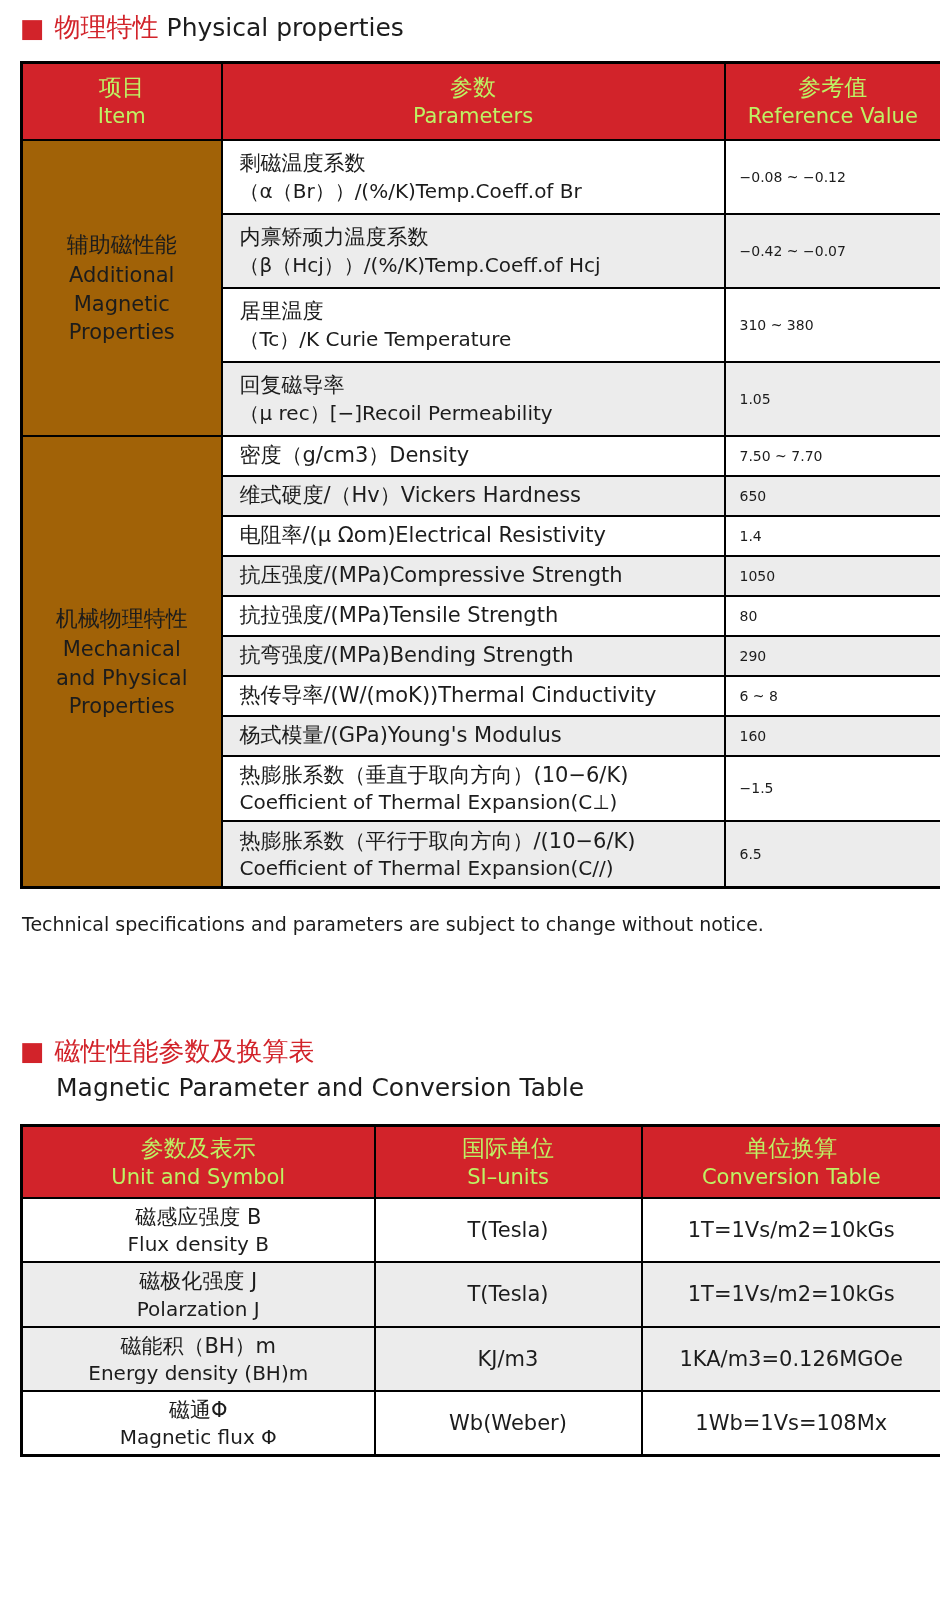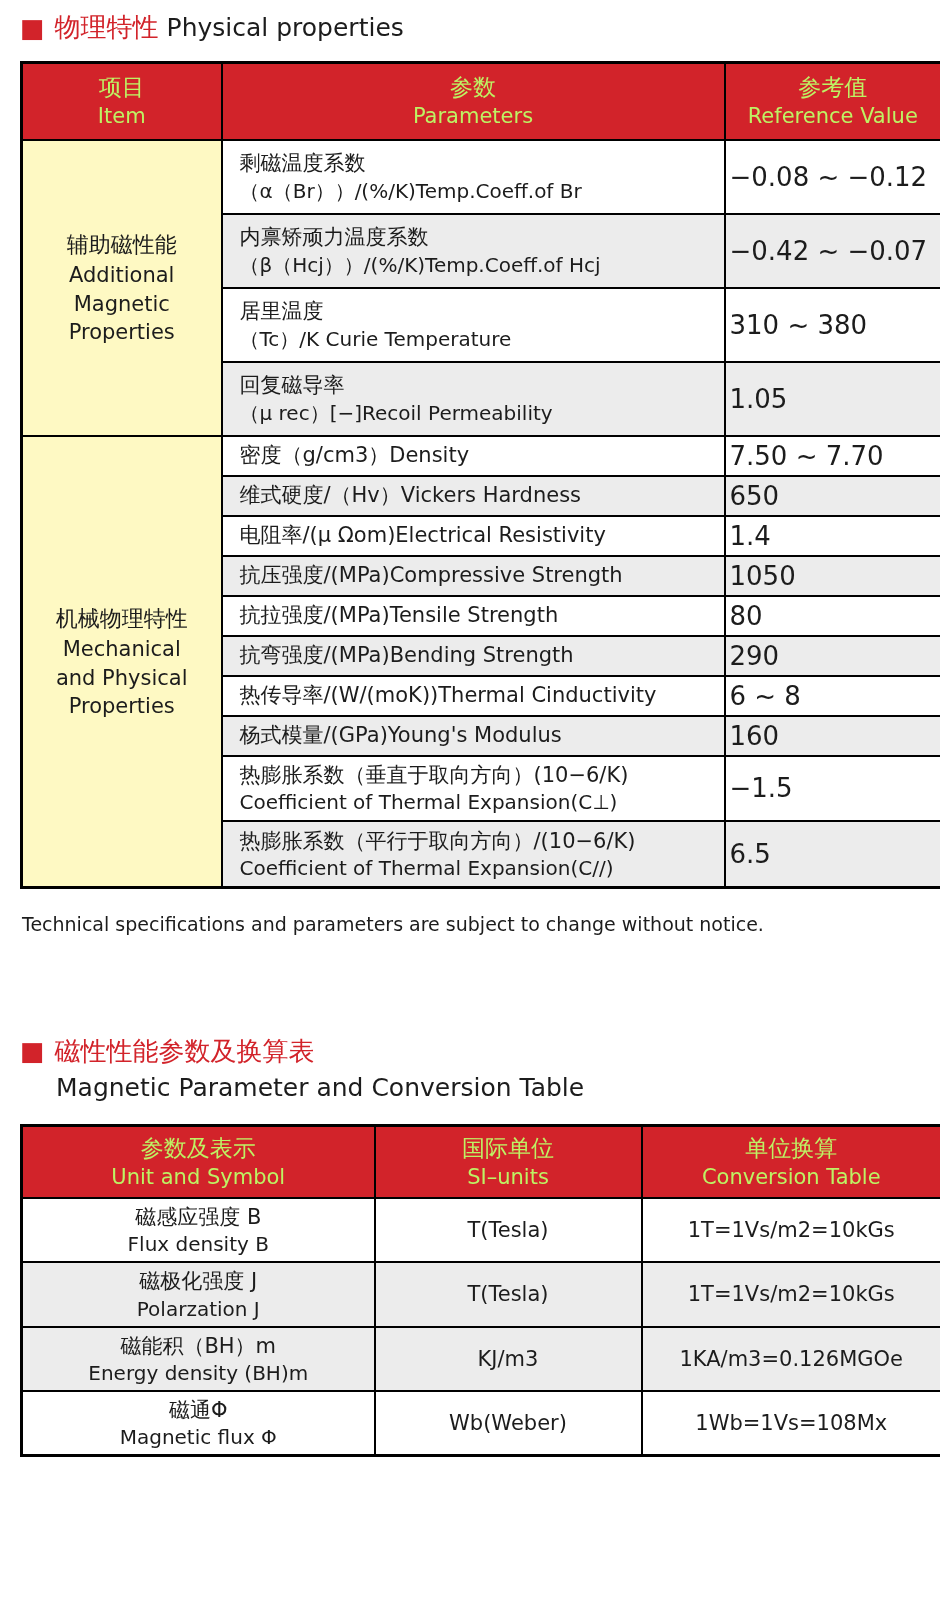--- a/index.html
+++ b/index.html
@@ -26,28 +26,28 @@
   table { border-collapse: collapse; width: 920px; margin-left: 10px; table-layout: fixed; }
   table, th, td { border: 2px solid #000; }
   table { border-width: 3px; }
   th.head { background: var(--red); color: #bef264; font-weight: normal; text-align: center; padding: 6px 4px; }
   th.head .zh { font-size: 23px; line-height: 1.35; }
   th.head .en { font-size: 21px; line-height: 1.3; }
 
   td { background: #fff; }
   tr.alt td.param-cell, tr.alt td.value-cell, tr.alt td.c { background: var(--alt); }
 
-  .group-cell { text-align: center; vertical-align: middle; background: #fef9c3; }
+  .group-cell { text-align: center; vertical-align: middle; background: #a16207; }
   .group-zh { font-size: 22px; line-height: 1.5; }
   .group-en { font-size: 21px; line-height: 1.35; white-space: pre-line; }
 
   .param-cell { padding: 4px 8px 4px 17px; vertical-align: middle; }
   .param-l1 { font-size: 21px; line-height: 1.35; }
   .param-l2 { font-size: 20px; line-height: 1.3; }
-  .value-cell { padding-left: 4px; font-size: 26px; vertical-align: middle; }
+  .value-cell { padding-left: 14px; font-size: 14px; vertical-align: middle; }
 
   tr.h74 { height: 74px; }
   tr.h40 { height: 40px; }
   tr.h75 { height: 65px; }
   tr.h77 { height: 67px; }
   tr.h63 { height: 63px; }
   tr.hHead1 { height: 77px; }
   tr.hHead2 { height: 72px; }
 
   

